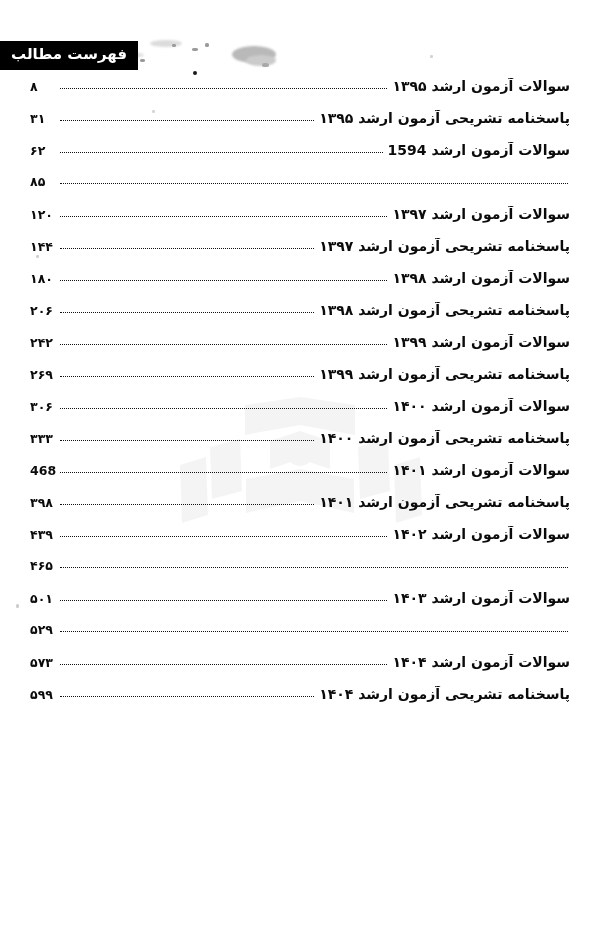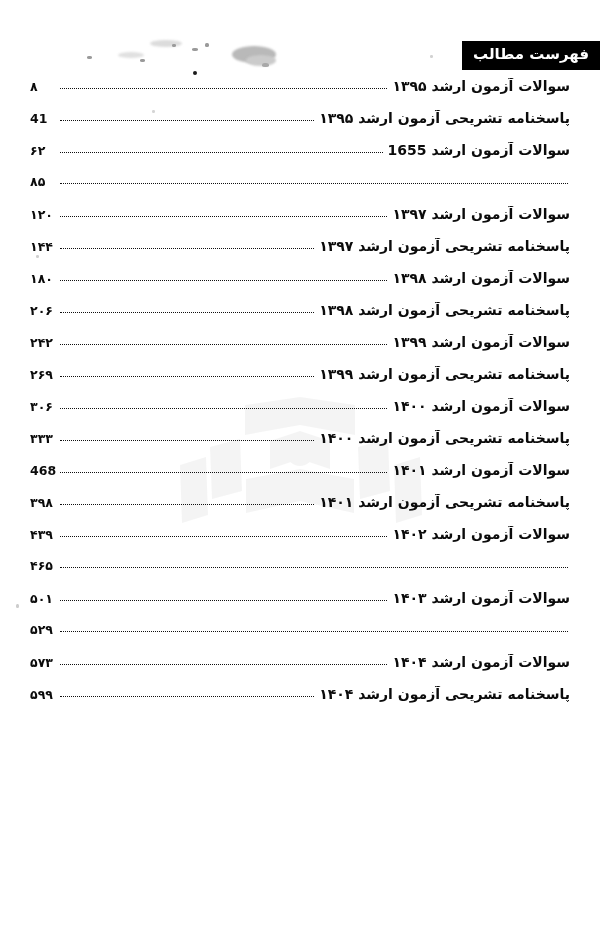--- a/index.html
+++ b/index.html
@@ -63,21 +63,21 @@
     border-radius: 50%;
     left: 193px; top: 71px;
   }
 
   
   .title-wrap {
     position: absolute;
     left: 0;
     top: 41px;
     width: 600px;
-    text-align: right;
+    text-align: left;
     z-index: 3;
   }
   .toc-title {
     display: inline-block;
     background: #000000;
     color: #ffffff;
     font-size: 15px;
     font-weight: bold;
     line-height: 1;
     padding: 6px 11px 8px 11px;
@@ -188,24 +188,24 @@
 
   <div class="toc-list">
       <div class="toc-row">
         <span class="entry-title">سوالات آزمون ارشد ۱۳۹۵</span>
         <span class="leader"></span>
         <span class="page-num">۸</span>
       </div>
       <div class="toc-row">
         <span class="entry-title">پاسخنامه تشریحی آزمون ارشد ۱۳۹۵</span>
         <span class="leader"></span>
-        <span class="page-num">41</span>
-      </div>
-      <div class="toc-row">
-        <span class="entry-title">سوالات آزمون ارشد 1655</span>
+        <span class="page-num">۳۱</span>
+      </div>
+      <div class="toc-row">
+        <span class="entry-title">سوالات آزمون ارشد 1594</span>
         <span class="leader"></span>
         <span class="page-num">۶۲</span>
       </div>
       <div class="toc-row">
         <span class="leader"></span>
         <span class="page-num">۸۵</span>
       </div>
       <div class="toc-row">
         <span class="entry-title">سوالات آزمون ارشد ۱۳۹۷</span>
         <span class="leader"></span>

